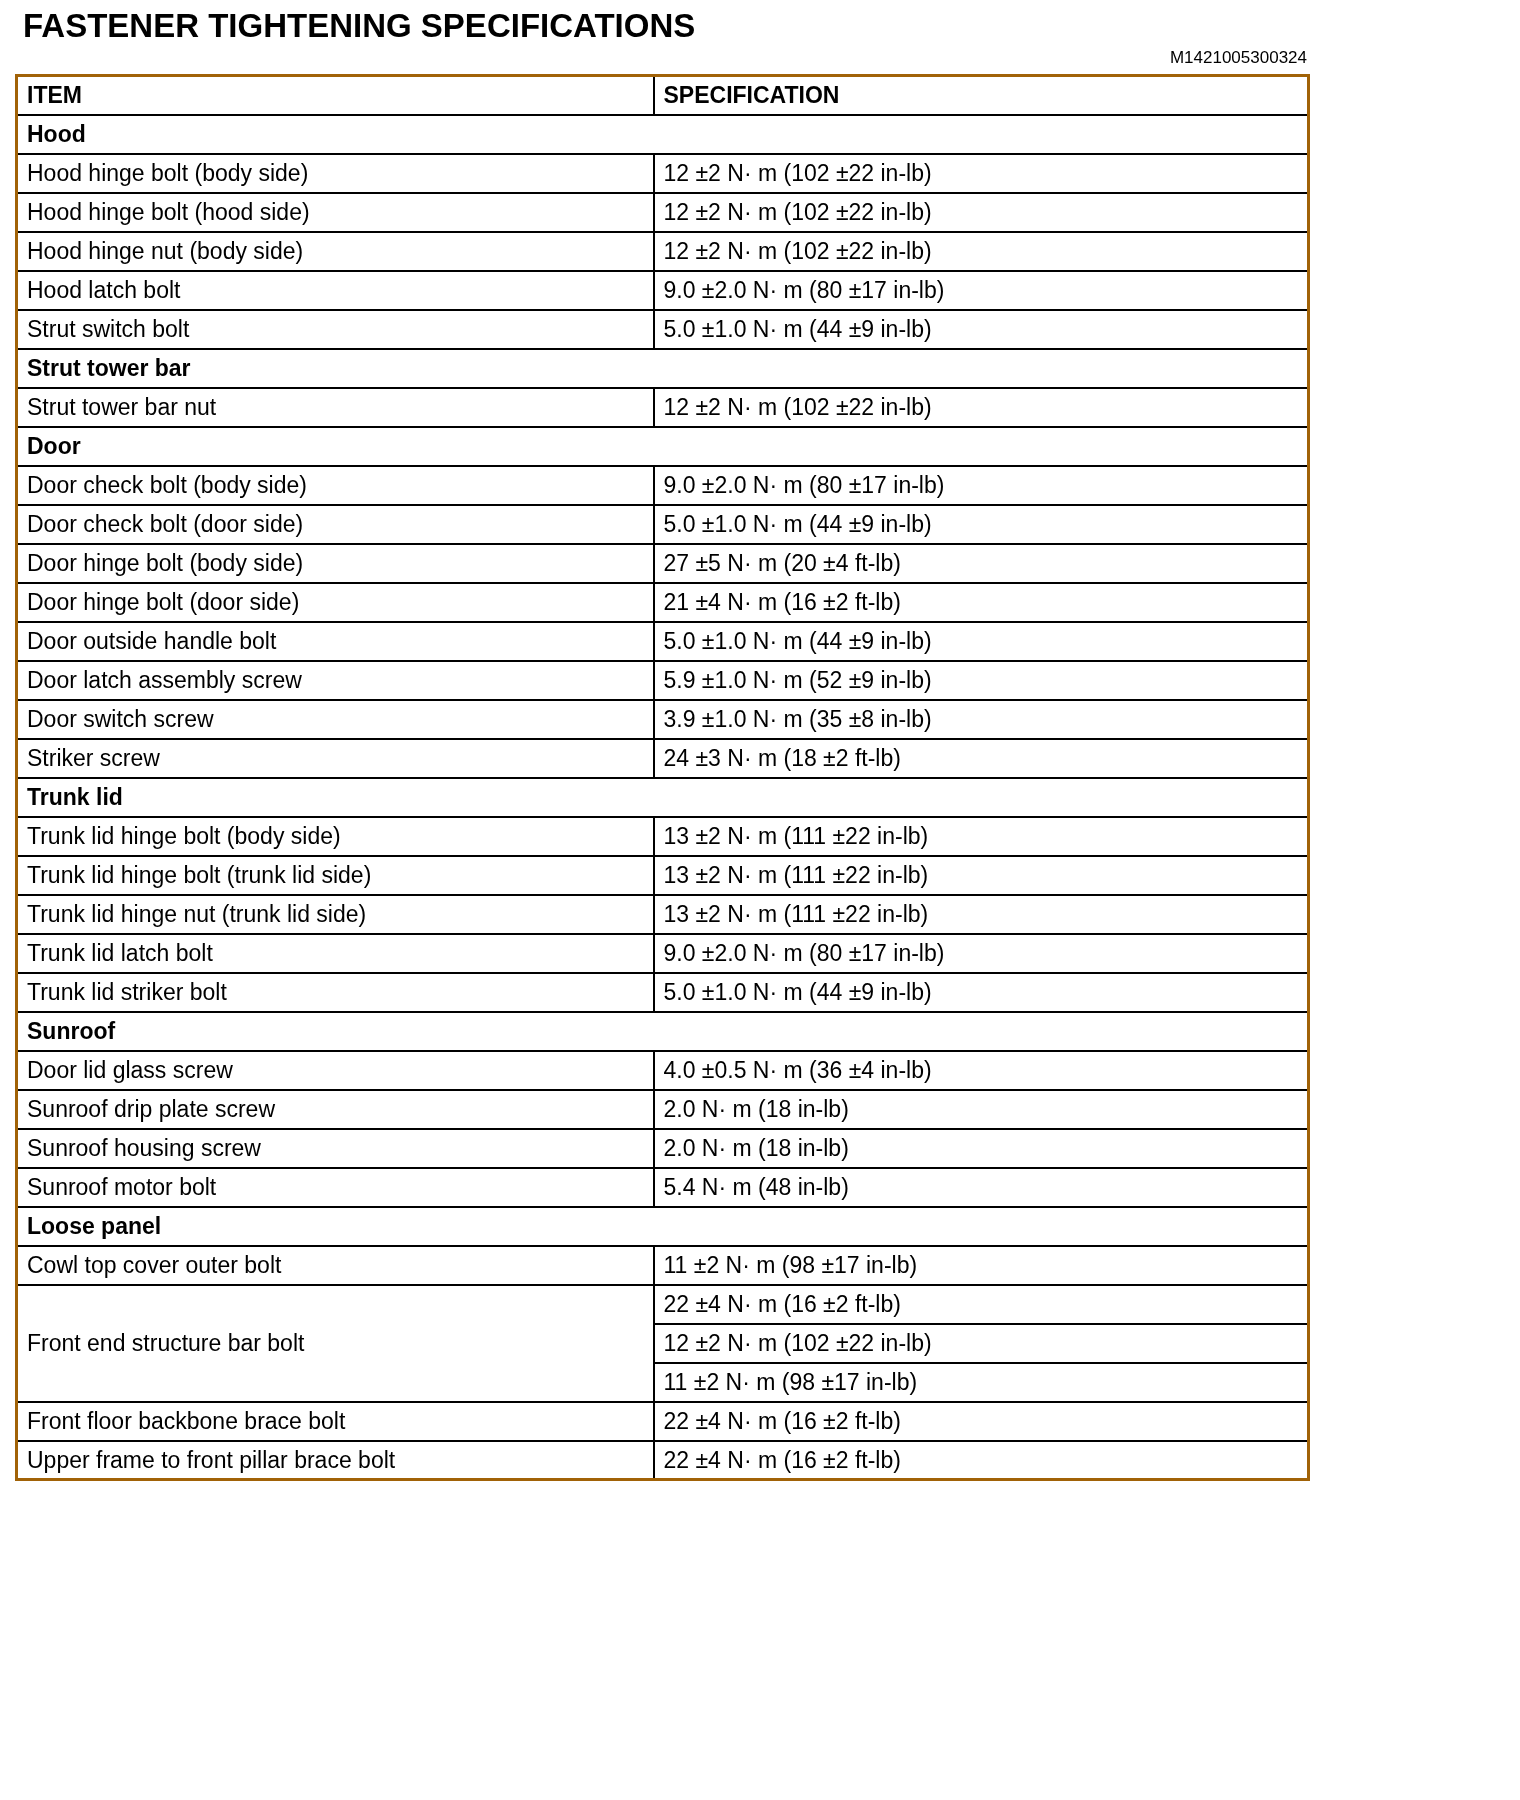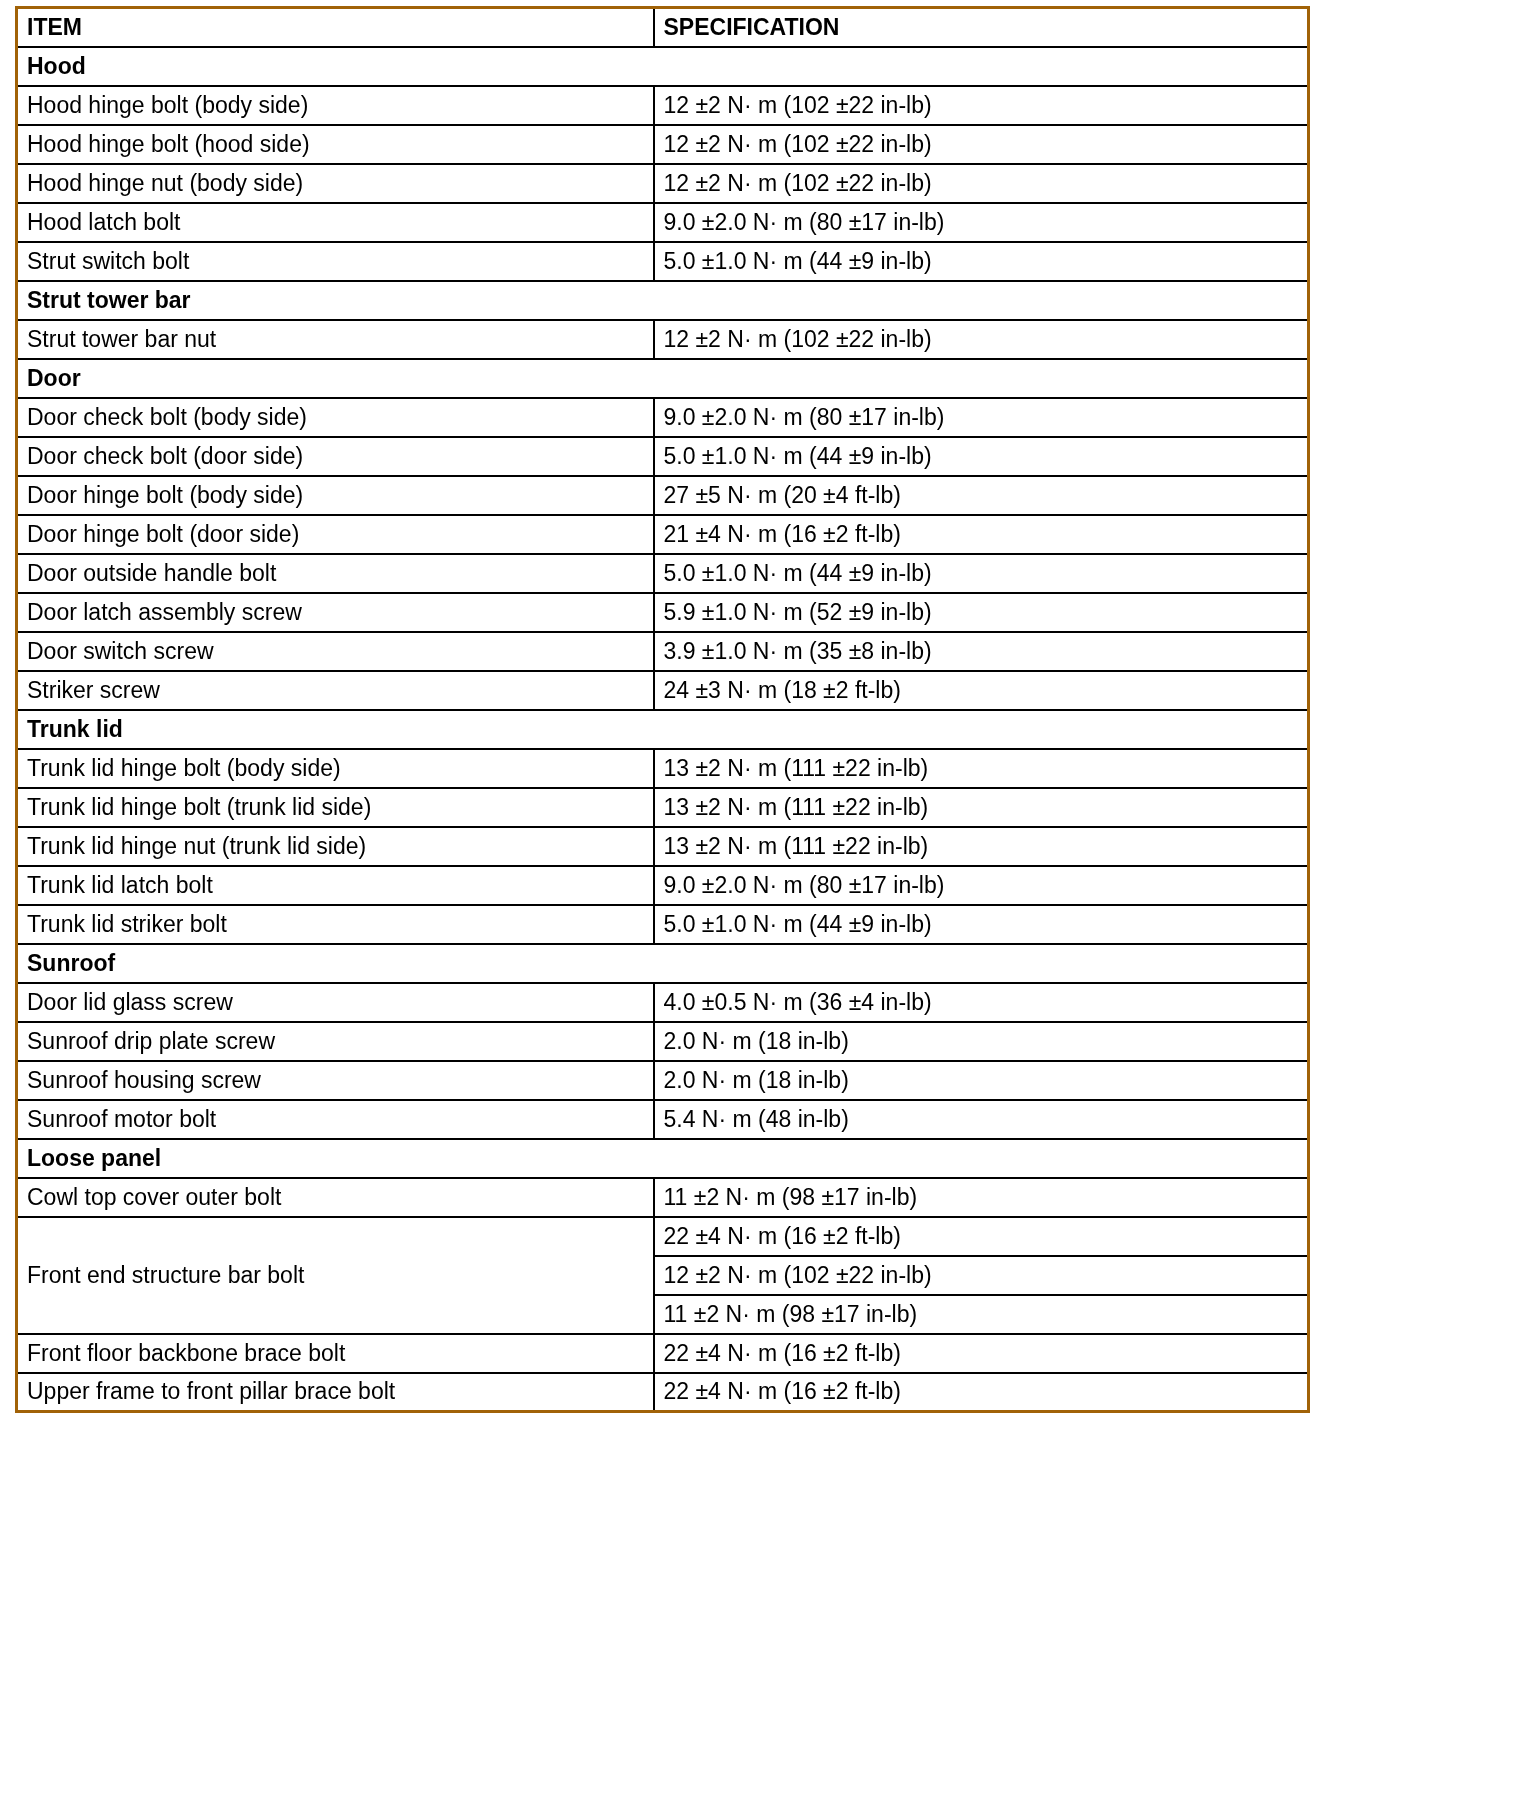--- a/index.html
+++ b/index.html
@@ -53,20 +53,22 @@
   }
   td.item-cell { }
   td.spec-cell { }
   col.item-col { width: 637px; }
   col.spec-col { width: 655px; }
 </style>
 </head>
 <body>
 
 <div class="page">
+  <h1 class="page-title">FASTENER TIGHTENING SPECIFICATIONS</h1>
+  <div class="doc-code">M1421005300324</div>
 
   <table class="spec-table">
     <colgroup>
       <col class="item-col">
       <col class="spec-col">
     </colgroup>
     <thead>
       <tr>
         <th>ITEM</th>
         <th>SPECIFICATION</th>

